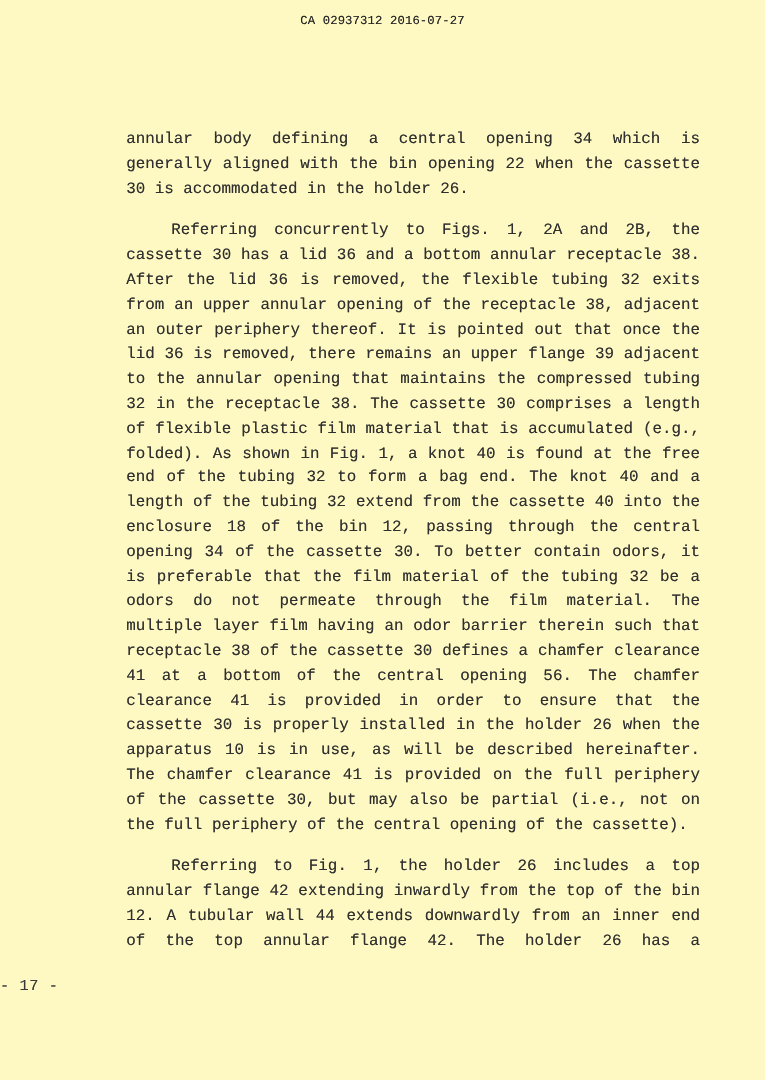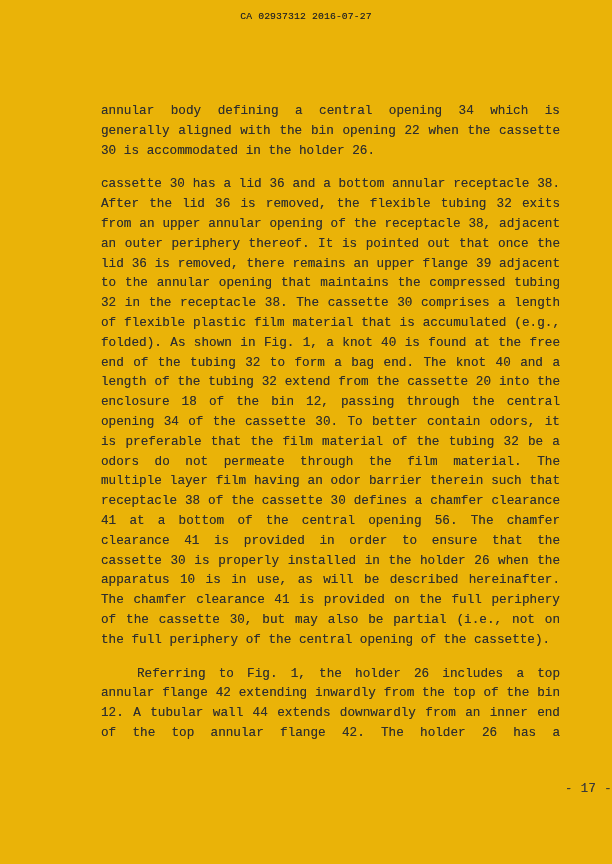--- a/index.html
+++ b/index.html
@@ -49,51 +49,52 @@
     text-align-last: left;
   }
   .line.indent {
     padding-left: 36px;
   }
   .page-number {
     position: absolute;
     top: 782px;
     left: 0;
     width: 612px;
-    text-align: right;
+    text-align: left;
     font-size: 12.2px;
     letter-spacing: 0.5px;
     color: #3a3a3a;
   }
 </style>
 </head>
 <body>
 
-<div class="page" style="background: #eab308; color: rgb(47, 47, 47);">
+<div class="page" style="background: #fef9c3; color: rgb(47, 47, 47);">
   <div class="doc-header">CA 02937312 2016-07-27</div>
 
   <div class="doc-body">
 
   <div class="paragraph">
         <div class="line">annular body defining a central opening 34 which is</div>
         <div class="line">generally aligned with the bin opening 22 when the cassette</div>
         <div class="line no-justify">30 is accommodated in the holder 26.</div>
       </div>
       <div class="paragraph">
+        <div class="line indent">Referring concurrently to Figs. 1, 2A and 2B, the</div>
         <div class="line">cassette 30 has a lid 36 and a bottom annular receptacle 38.</div>
         <div class="line">After the lid 36 is removed, the flexible tubing 32 exits</div>
         <div class="line">from an upper annular opening of the receptacle 38, adjacent</div>
         <div class="line">an outer periphery thereof.  It is pointed out that once the</div>
         <div class="line">lid 36 is removed, there remains an upper flange 39 adjacent</div>
         <div class="line">to the annular opening that maintains the compressed tubing</div>
         <div class="line">32 in the receptacle 38.  The cassette 30 comprises a length</div>
         <div class="line">of flexible plastic film material that is accumulated (e.g.,</div>
         <div class="line">folded).  As shown in Fig. 1, a knot 40 is found at the free</div>
         <div class="line">end of the tubing 32 to form a bag end.  The knot 40 and a</div>
-        <div class="line">length of the tubing 32 extend from the cassette 20 into the</div>
+        <div class="line">length of the tubing 32 extend from the cassette 40 into the</div>
         <div class="line">enclosure 18 of the bin 12, passing through the central</div>
         <div class="line">opening 34 of the cassette 30.  To better contain odors, it</div>
         <div class="line">is preferable that the film material of the tubing 32 be a</div>
         <div class="line">odors do not permeate through the film material.  The</div>
         <div class="line">multiple layer film having an odor barrier therein such that</div>
         <div class="line">receptacle 38 of the cassette 30 defines a chamfer clearance</div>
         <div class="line">41 at a bottom of the central opening 56.  The chamfer</div>
         <div class="line">clearance 41 is provided in order to ensure that the</div>
         <div class="line">cassette 30 is properly installed in the holder 26 when the</div>
         <div class="line">apparatus 10 is in use, as will be described hereinafter.</div>

